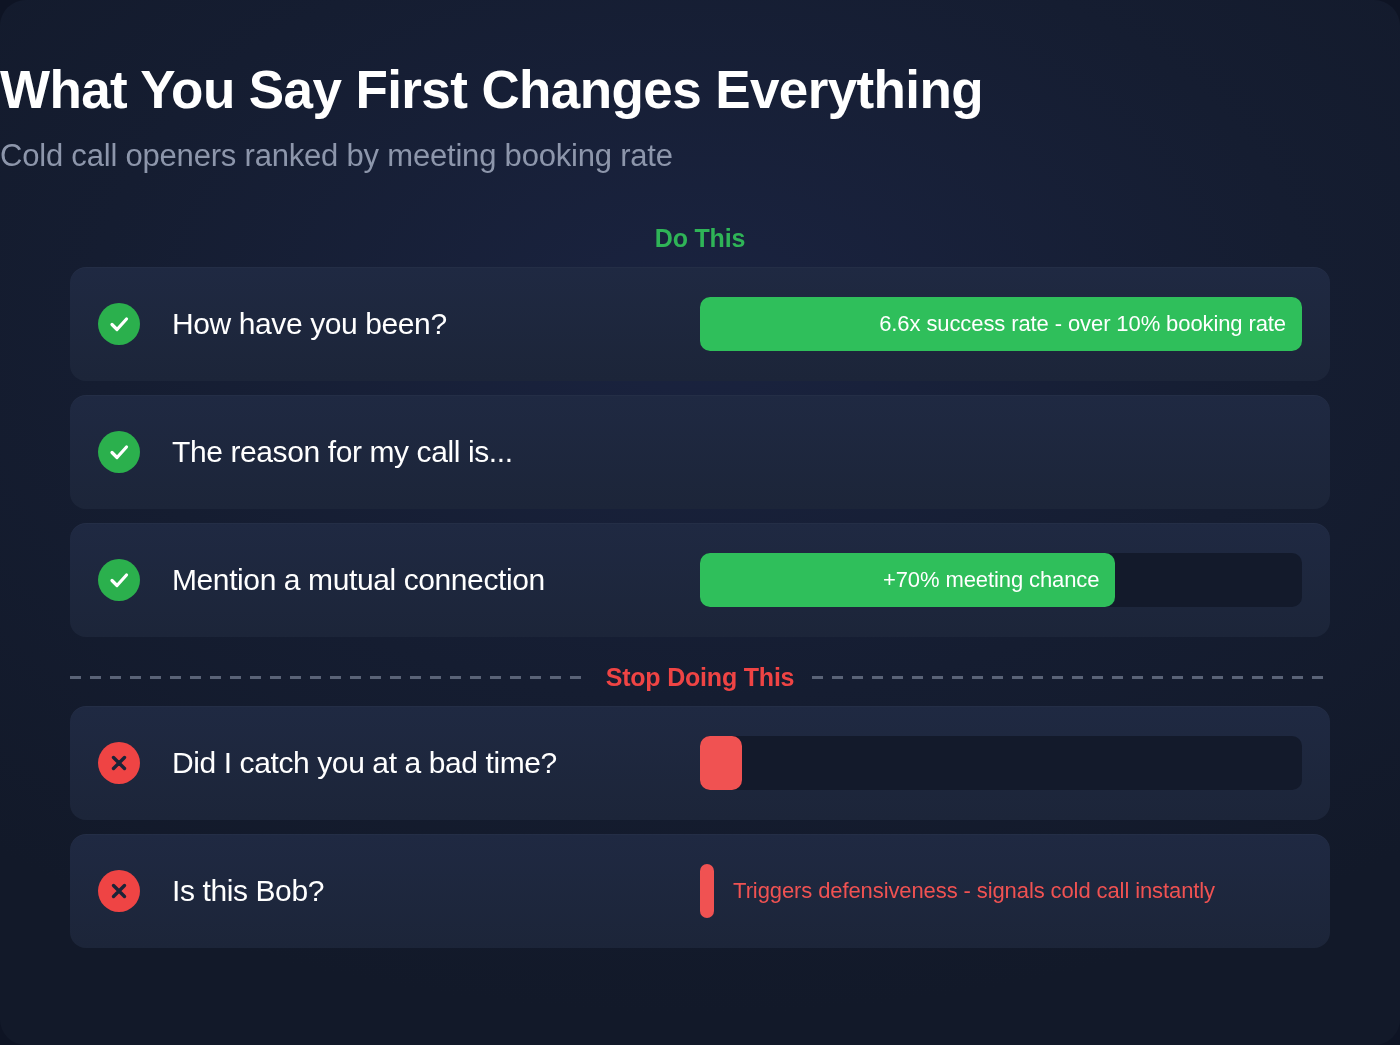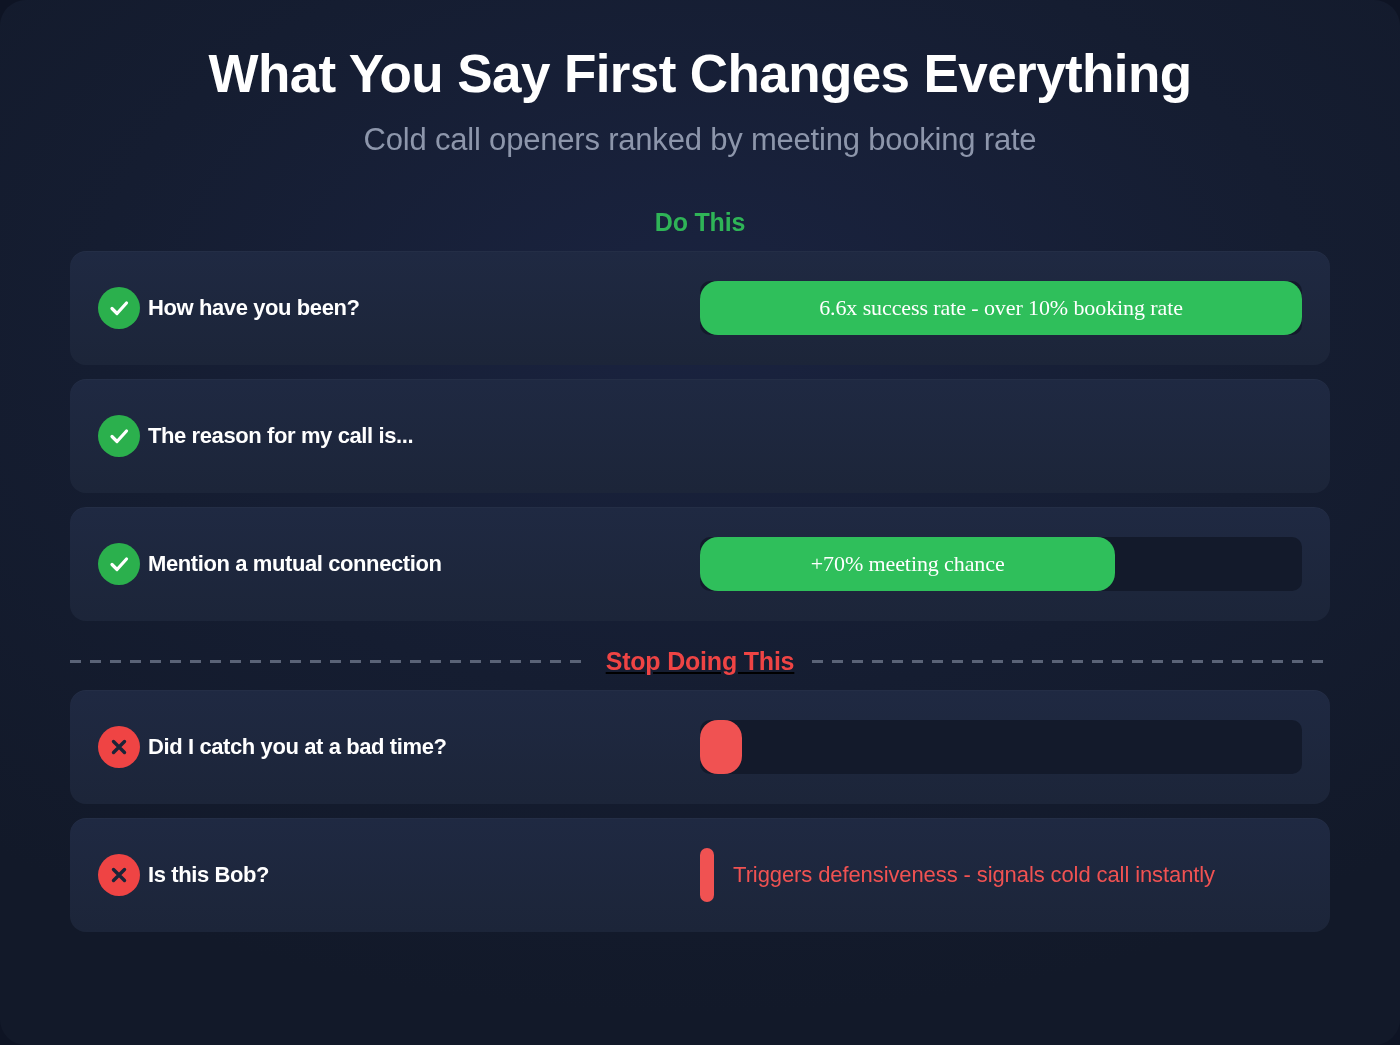--- a/index.html
+++ b/index.html
@@ -21,22 +21,22 @@
     height: 1045px;
     box-sizing: border-box;
     background:
       radial-gradient(ellipse 1100px 700px at 50% 30%, #1a2340 0%, #151d31 55%, #121929 100%);
     border-radius: 26px;
     overflow: hidden;
   }
 
   
   .header {
-    padding-top: 46px;
-    text-align: center;
+    padding-top: 62px;
+    text-align: left;
   }
   .title {
     font-size: 53px;
     font-weight: bold;
     color: #ffffff;
     letter-spacing: -0.6px;
     line-height: 1.05;
     margin: 0;
   }
   .subtitle {
@@ -56,21 +56,20 @@
     margin-top: 50px;
   }
   .section-label.good { color: #2fb457; }
 
   
   .divider-row {
     display: flex;
     align-items: center;
     gap: 18px;
     margin: 26px 70px 0 70px;
-    text-decoration: underline;
   }
   .dash-line {
     flex: 1 1 auto;
     height: 3px;
     background-image: repeating-linear-gradient(
       to right,
       #5a6377 0px, #5a6377 11px,
       rgba(0,0,0,0) 11px, rgba(0,0,0,0) 20px
     );
   }
@@ -110,23 +109,23 @@
     display: flex;
     align-items: center;
     justify-content: center;
   }
   .status-icon.check { background: #2bb04d; }
   .status-icon.cross { background: #ef4444; }
   .status-icon svg { display: block; }
 
   .row-label {
     flex: 0 0 auto;
-    margin-left: 8px;
-    font-size: 22px;
-    font-weight: bold;
+    margin-left: 32px;
+    font-size: 30px;
+    font-weight: normal;
     color: #ffffff;
     letter-spacing: -0.4px;
     white-space: nowrap;
   }
 
   
   .meter {
     position: absolute;
     left: 630px;
     right: 28px;
@@ -140,25 +139,24 @@
     border-radius: 10px;
     background: #131a2b;
   }
   .meter-track.hidden { background: transparent; }
 
   .meter-fill {
     position: absolute;
     left: 0;
     top: 0;
     bottom: 0;
-    border-radius: 18px;
-    display: flex;
-    align-items: center;
-    justify-content: center;
-    font-family: Liberation Serif, serif;
+    border-radius: 10px;
+    display: flex;
+    align-items: center;
+    justify-content: flex-end;
   }
   .meter-fill.green { background: #2fbf5b; }
   .meter-fill.red   { background: #f05252; }
 
   .meter-fill .fill-text {
     font-size: 22px;
     color: #ffffff;
     letter-spacing: -0.1px;
     white-space: nowrap;
     padding: 0 16px;

